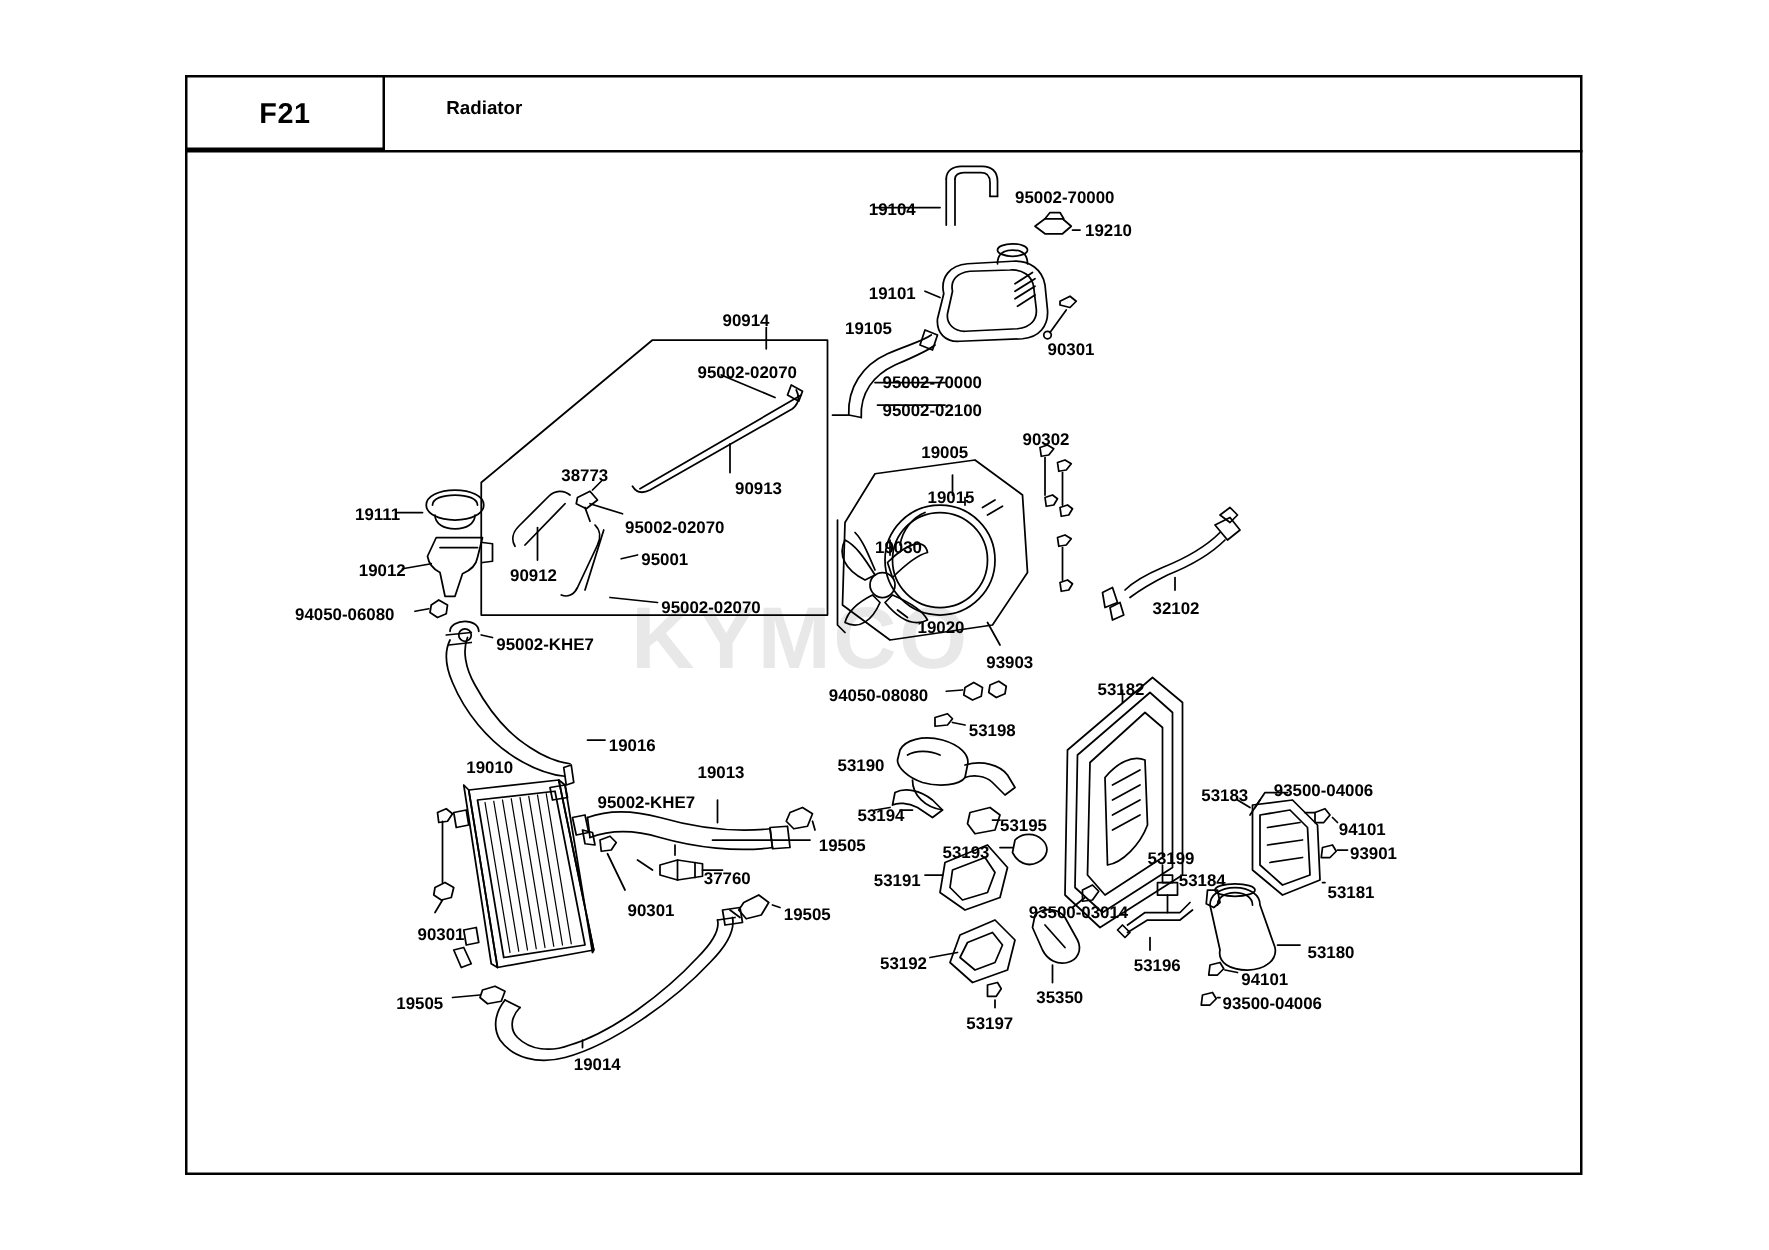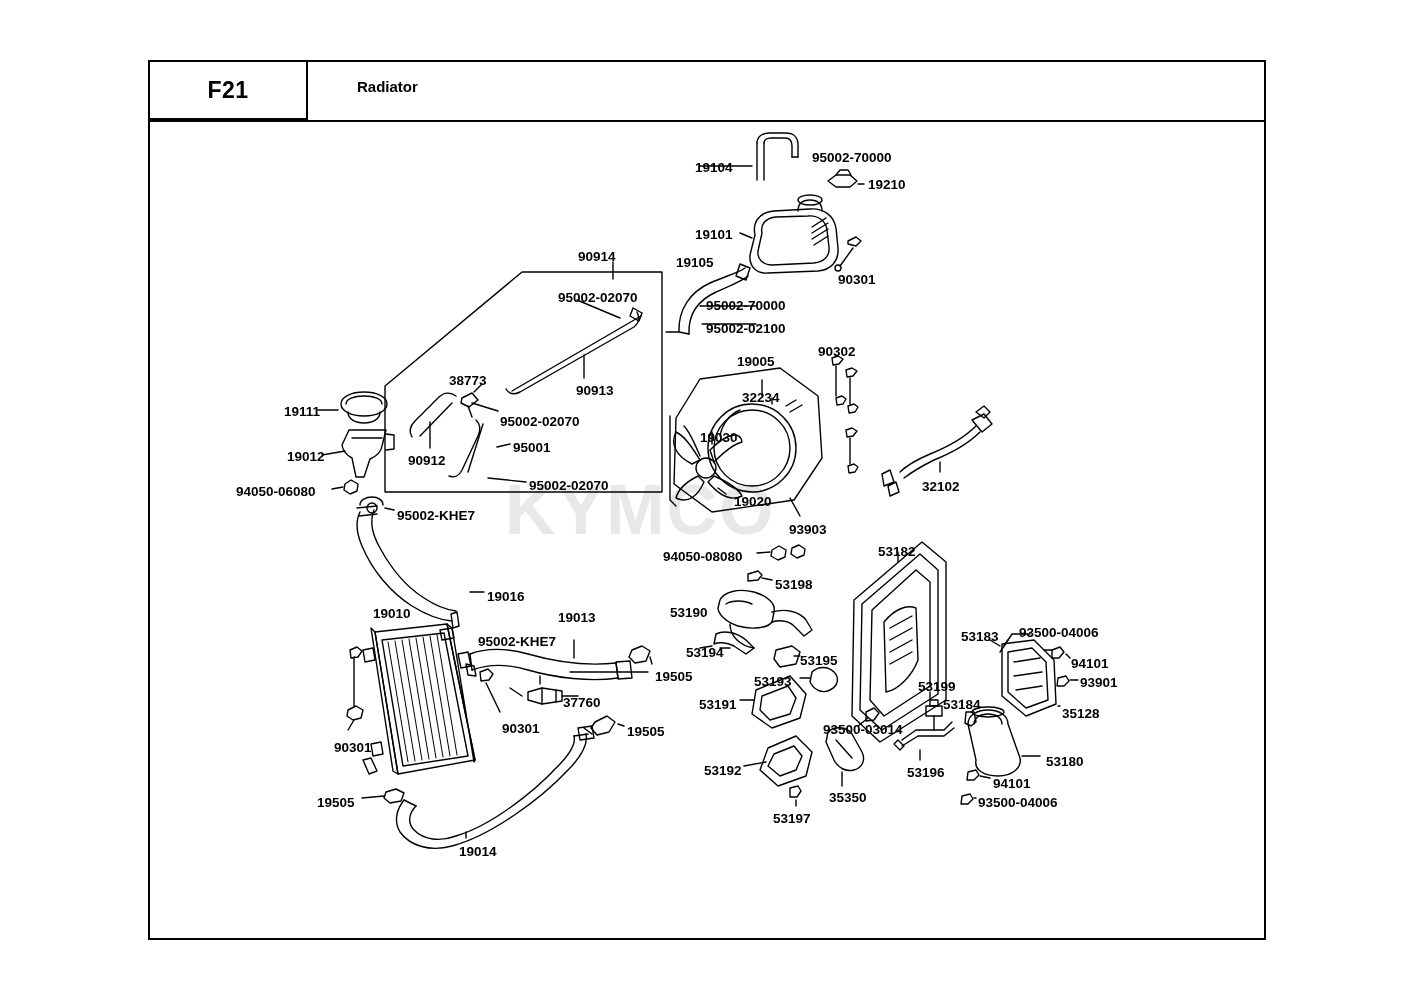--- a/index.html
+++ b/index.html
@@ -296,21 +296,21 @@
       <div class="lbl" style="left: 695px; top: 160px;">19104</div>
       <div class="lbl" style="left: 812px; top: 150px;">95002-70000</div>
       <div class="lbl" style="left: 868px; top: 177px;">19210</div>
       <div class="lbl" style="left: 695px; top: 227px;">19101</div>
       <div class="lbl" style="left: 838px; top: 272px;">90301</div>
       <div class="lbl" style="left: 676px; top: 255px;">19105</div>
       <div class="lbl" style="left: 706px; top: 298px;">95002-70000</div>
       <div class="lbl" style="left: 706px; top: 321px; text-align: right;">95002-02100</div>
       <div class="lbl" style="left: 578px; top: 249px;">90914</div>
       <div class="lbl" style="left: 558px; top: 290px;">95002-02070</div>
-      <div class="lbl" style="left: 576px; top: 383px;">90913</div>
+      <div class="lbl" style="left: 588px; top: 383px;">90913</div>
       <div class="lbl" style="left: 449px; top: 373px;">38773</div>
       <div class="lbl" style="left: 500px; top: 414px;">95002-02070</div>
       <div class="lbl" style="left: 513px; top: 440px;">95001</div>
       <div class="lbl" style="left: 408px; top: 453px;">90912</div>
       <div class="lbl" style="left: 529px; top: 478px;">95002-02070</div>
       <div class="lbl" style="left: 284px; top: 404px;">19111</div>
       <div class="lbl" style="left: 287px; top: 449px;">19012</div>
       <div class="lbl" style="left: 236px; top: 484px;">94050-06080</div>
       <div class="lbl" style="left: 397px; top: 508px;">95002-KHE7</div>
       <div class="lbl" style="left: 487px; top: 589px;">19016</div>
@@ -318,21 +318,21 @@
       <div class="lbl" style="left: 558px; top: 610px;">19013</div>
       <div class="lbl" style="left: 478px; top: 634px;">95002-KHE7</div>
       <div class="lbl" style="left: 655px; top: 669px;">19505</div>
       <div class="lbl" style="left: 563px; top: 695px;">37760</div>
       <div class="lbl" style="left: 502px; top: 721px;">90301</div>
       <div class="lbl" style="left: 627px; top: 724px;">19505</div>
       <div class="lbl" style="left: 334px; top: 740px;">90301</div>
       <div class="lbl" style="left: 317px; top: 795px;">19505</div>
       <div class="lbl" style="left: 459px; top: 844px;">19014</div>
       <div class="lbl" style="left: 737px; top: 354px;">19005</div>
-      <div class="lbl" style="left: 742px; top: 390px;">32234</div>
+      <div class="lbl" style="left: 742px; top: 390px;">19015</div>
       <div class="lbl" style="left: 700px; top: 430px;">19030</div>
       <div class="lbl" style="left: 722px; top: 494px; margin-left: 12px;">19020</div>
       <div class="lbl" style="left: 789px; top: 522px;">93903</div>
       <div class="lbl" style="left: 818px; top: 344px;">90302</div>
       <div class="lbl" style="left: 922px; top: 479px;">32102</div>
       <div class="lbl" style="left: 663px; top: 549px;">94050-08080</div>
       <div class="lbl" style="left: 775px; top: 577px;">53198</div>
       <div class="lbl" style="left: 654px; top: 605px; margin-left: 16px;">53190</div>
       <div class="lbl" style="left: 686px; top: 645px;">53194</div>
       <div class="lbl" style="left: 800px; top: 653px;">53195</div>
@@ -343,19 +343,19 @@
       <div class="lbl" style="left: 829px; top: 790px;">35350</div>
       <div class="lbl" style="left: 823px; top: 722px;">93500-03014</div>
       <div class="lbl" style="left: 907px; top: 765px;">53196</div>
       <div class="lbl" style="left: 918px; top: 679px;">53199</div>
       <div class="lbl" style="left: 943px; top: 697px;">53184</div>
       <div class="lbl" style="left: 878px; top: 544px;">53182</div>
       <div class="lbl" style="left: 961px; top: 629px;">53183</div>
       <div class="lbl" style="left: 1019px; top: 625px;">93500-04006</div>
       <div class="lbl" style="left: 1071px; top: 656px;">94101</div>
       <div class="lbl" style="left: 1080px; top: 675px;">93901</div>
-      <div class="lbl" style="left: 1062px; top: 706px;">35128</div>
+      <div class="lbl" style="left: 1062px; top: 706px;">53181</div>
       <div class="lbl" style="left: 1046px; top: 754px;">53180</div>
       <div class="lbl" style="left: 993px; top: 776px;">94101</div>
       <div class="lbl" style="left: 978px; top: 795px;">93500-04006</div>
     </div>
 
 </div>
 
 </body></html>

